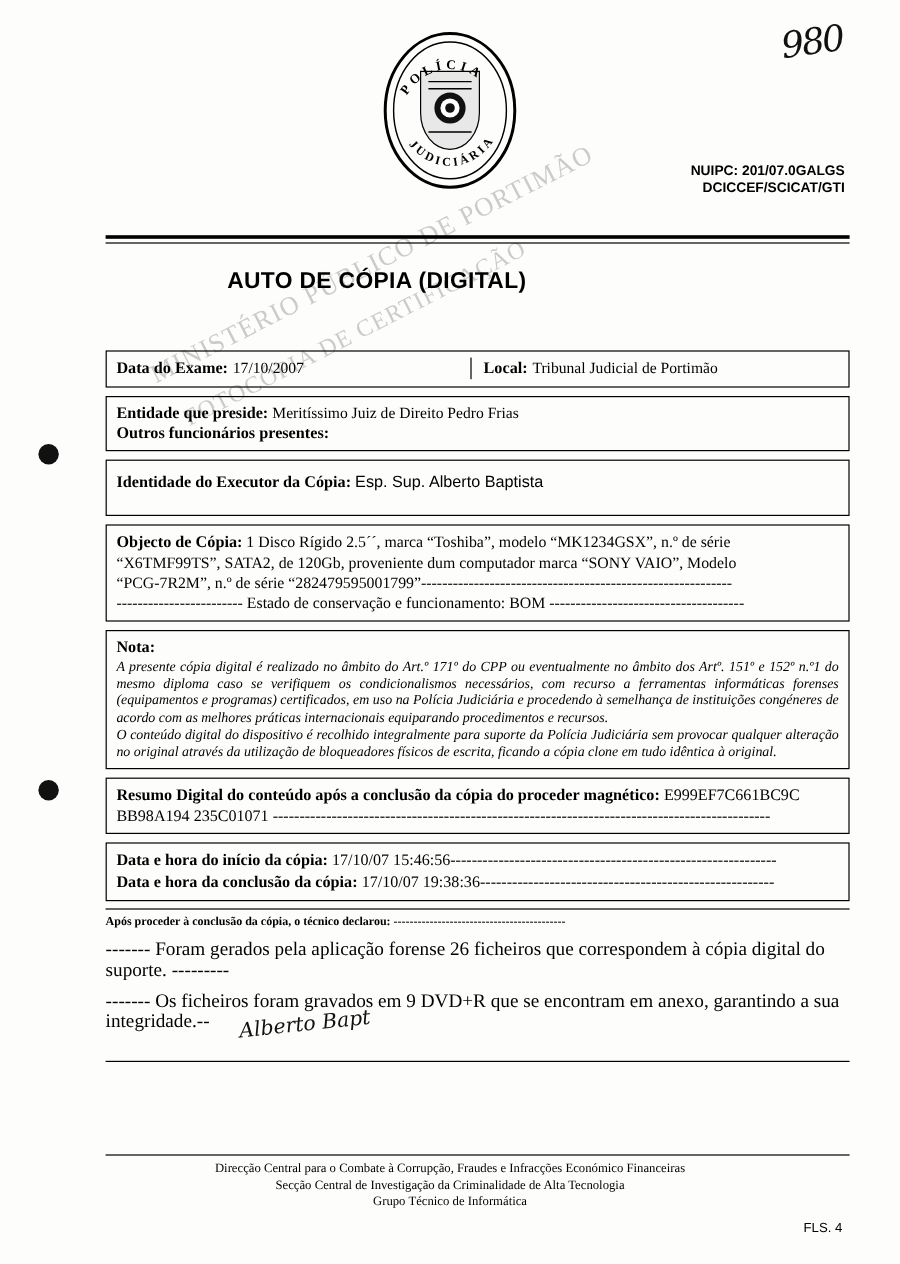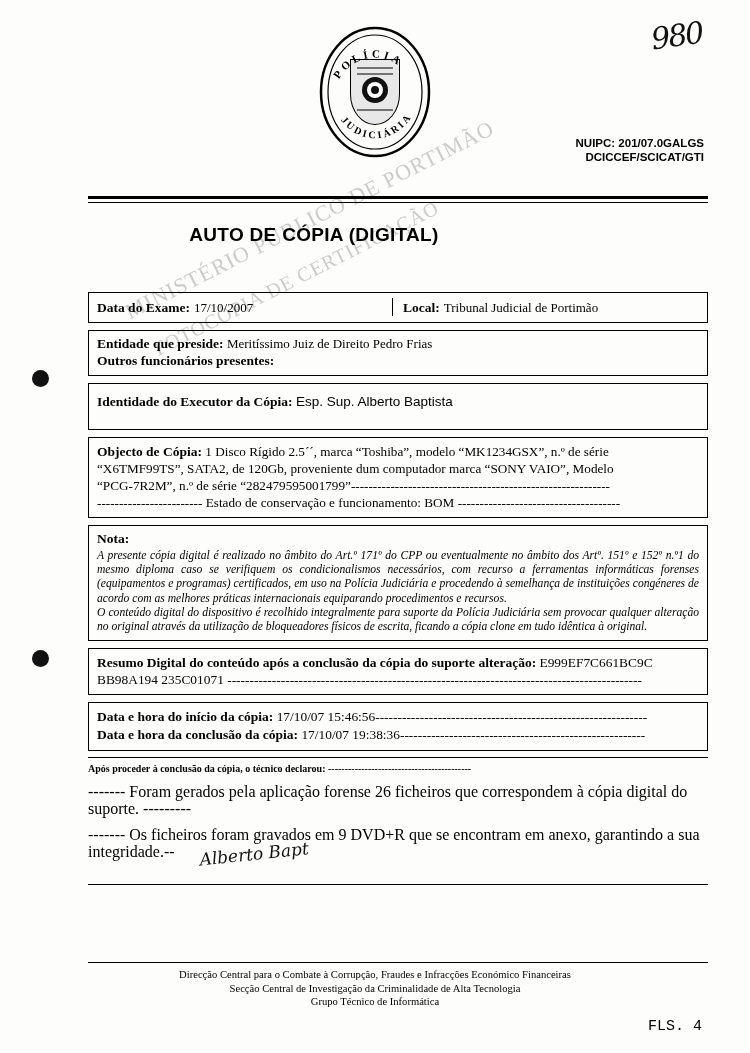--- a/index.html
+++ b/index.html
@@ -224,22 +224,22 @@
     left: 0;
     width: 750px;
     text-align: center;
     font-size: 10.6px;
     line-height: 13.5px;
   }
   .fls {
     position: absolute;
     top: 1018px;
     right: 48px;
-    font-family: Liberation Mono, monospace;
-    font-size: 15px;
+    font-family: Liberation Sans, sans-serif;
+    font-size: 11px;
   }
 
   
   .watermark {
     position: absolute;
     top: 300px;
     left: 120px;
     width: 520px;
     transform: rotate(-27deg);
     transform-origin: left top;
@@ -357,21 +357,21 @@
     <div class="box">
       <div class="nota-title">Nota:</div>
       <div class="nota-body">
         <p>A presente cópia digital é realizado no âmbito do Art.º 171º do CPP ou eventualmente no âmbito dos Artº. 151º e 152º n.º1 do mesmo diploma caso se verifiquem os condicionalismos necessários, com recurso a ferramentas informáticas forenses (equipamentos e programas) certificados, em uso na Polícia Judiciária e procedendo à semelhança de instituições congéneres de acordo com as melhores práticas internacionais equiparando procedimentos e recursos.</p>
         <p>O conteúdo digital do dispositivo é recolhido integralmente para suporte da Polícia Judiciária sem provocar qualquer alteração no original através da utilização de bloqueadores físicos de escrita, ficando a cópia clone em tudo idêntica à original.</p>
       </div>
     </div>
 
     <div class="box resumo">
       <p>
-        <span class="lbl">Resumo Digital do conteúdo após a conclusão da cópia do suporte alteração:</span>
+        <span class="lbl">Resumo Digital do conteúdo após a conclusão da cópia do proceder magnético:</span>
         <span>E999EF7C661BC9C</span>
       </p>
       <p>BB98A194 235C01071 ---------------------------------------------------------------------------------------------</p>
     </div>
 
     <div class="box datas">
       <p>
         <span class="lbl">Data e hora do início da cópia:</span>
         <span>17/10/07 15:46:56-------------------------------------------------------------</span>
       </p>

